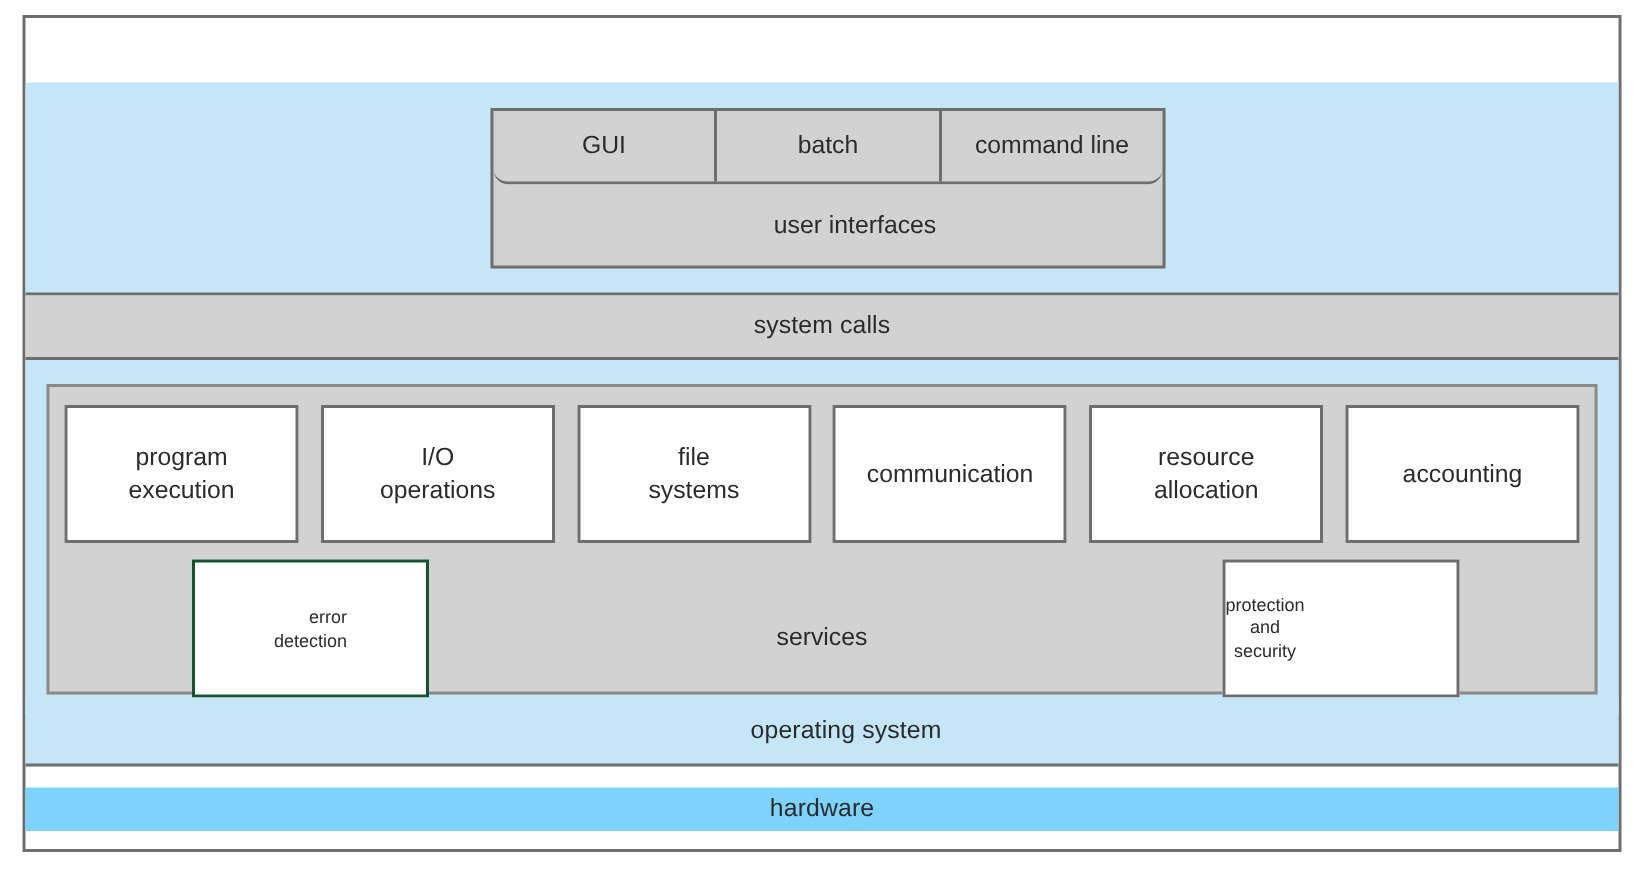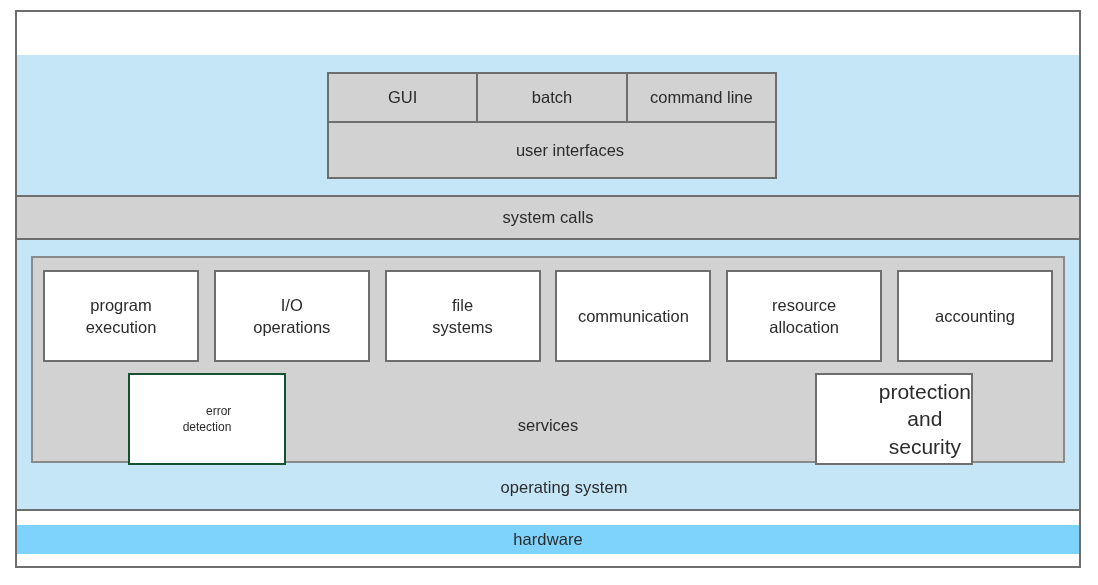--- a/index.html
+++ b/index.html
@@ -71,20 +71,21 @@
     border: 2px solid #6e6e6e;
     box-sizing: border-box;
     background: #d2d2d2;
     display: flex;
     flex-direction: column;
   }
   #ui-top-row {
     display: flex;
     height: 47px;
     border-bottom: 2px solid #6e6e6e;
+    border-radius: 10px;
   }
   .ui-cell {
     flex: 1 1 0;
     display: flex;
     align-items: center;
     justify-content: center;
     font-size: 16.5px;
     box-sizing: border-box;
     white-space: nowrap;
   }
@@ -186,23 +187,23 @@
     position: absolute;
     left: 782px;
     top: 115px;
     width: 158px;
     height: 92px;
     background: #ffffff;
     border: 2px solid #6e6e6e;
     box-sizing: border-box;
     display: flex;
     align-items: center;
-    justify-content: flex-end;
+    justify-content: flex-start;
     text-align: center;
-    font-size: 21px;
+    font-size: 12px;
     line-height: 1.3;
   }
 
   
   #band-operating-system {
     top: 453px;
     height: 46px;
     background: #c4e6f7;
     border-bottom: 2px solid #6e6e6e;
     padding-left: 32px;

